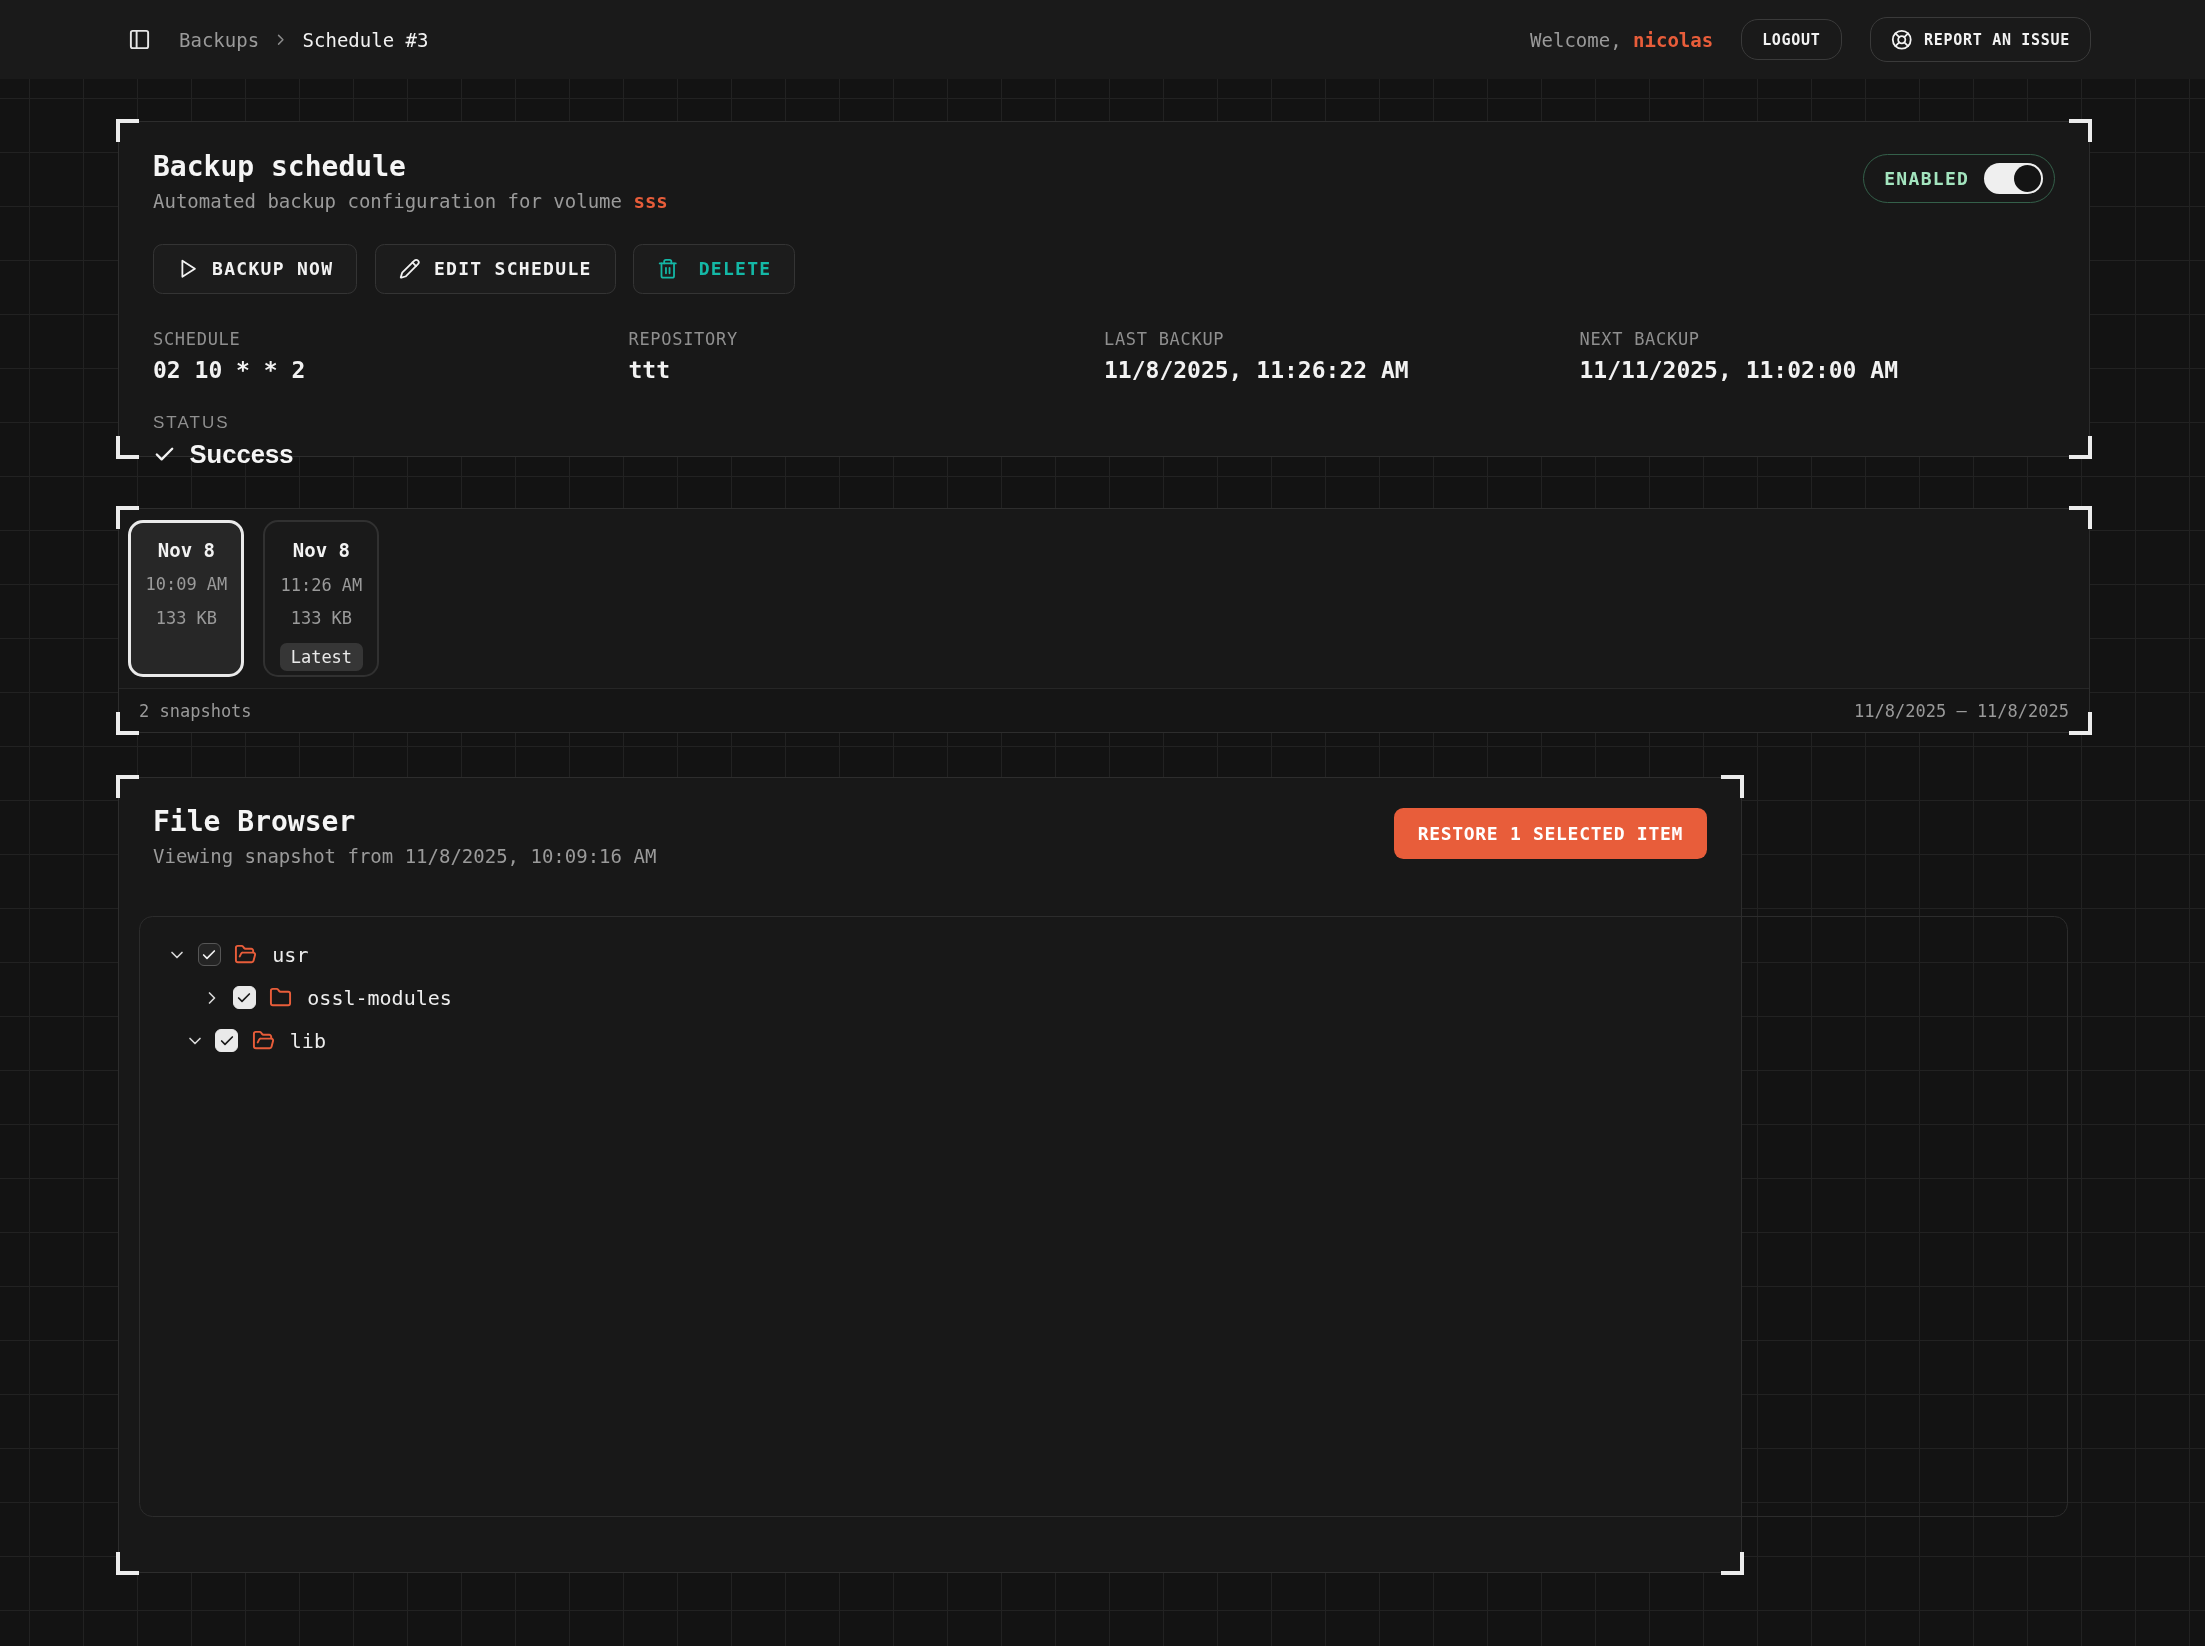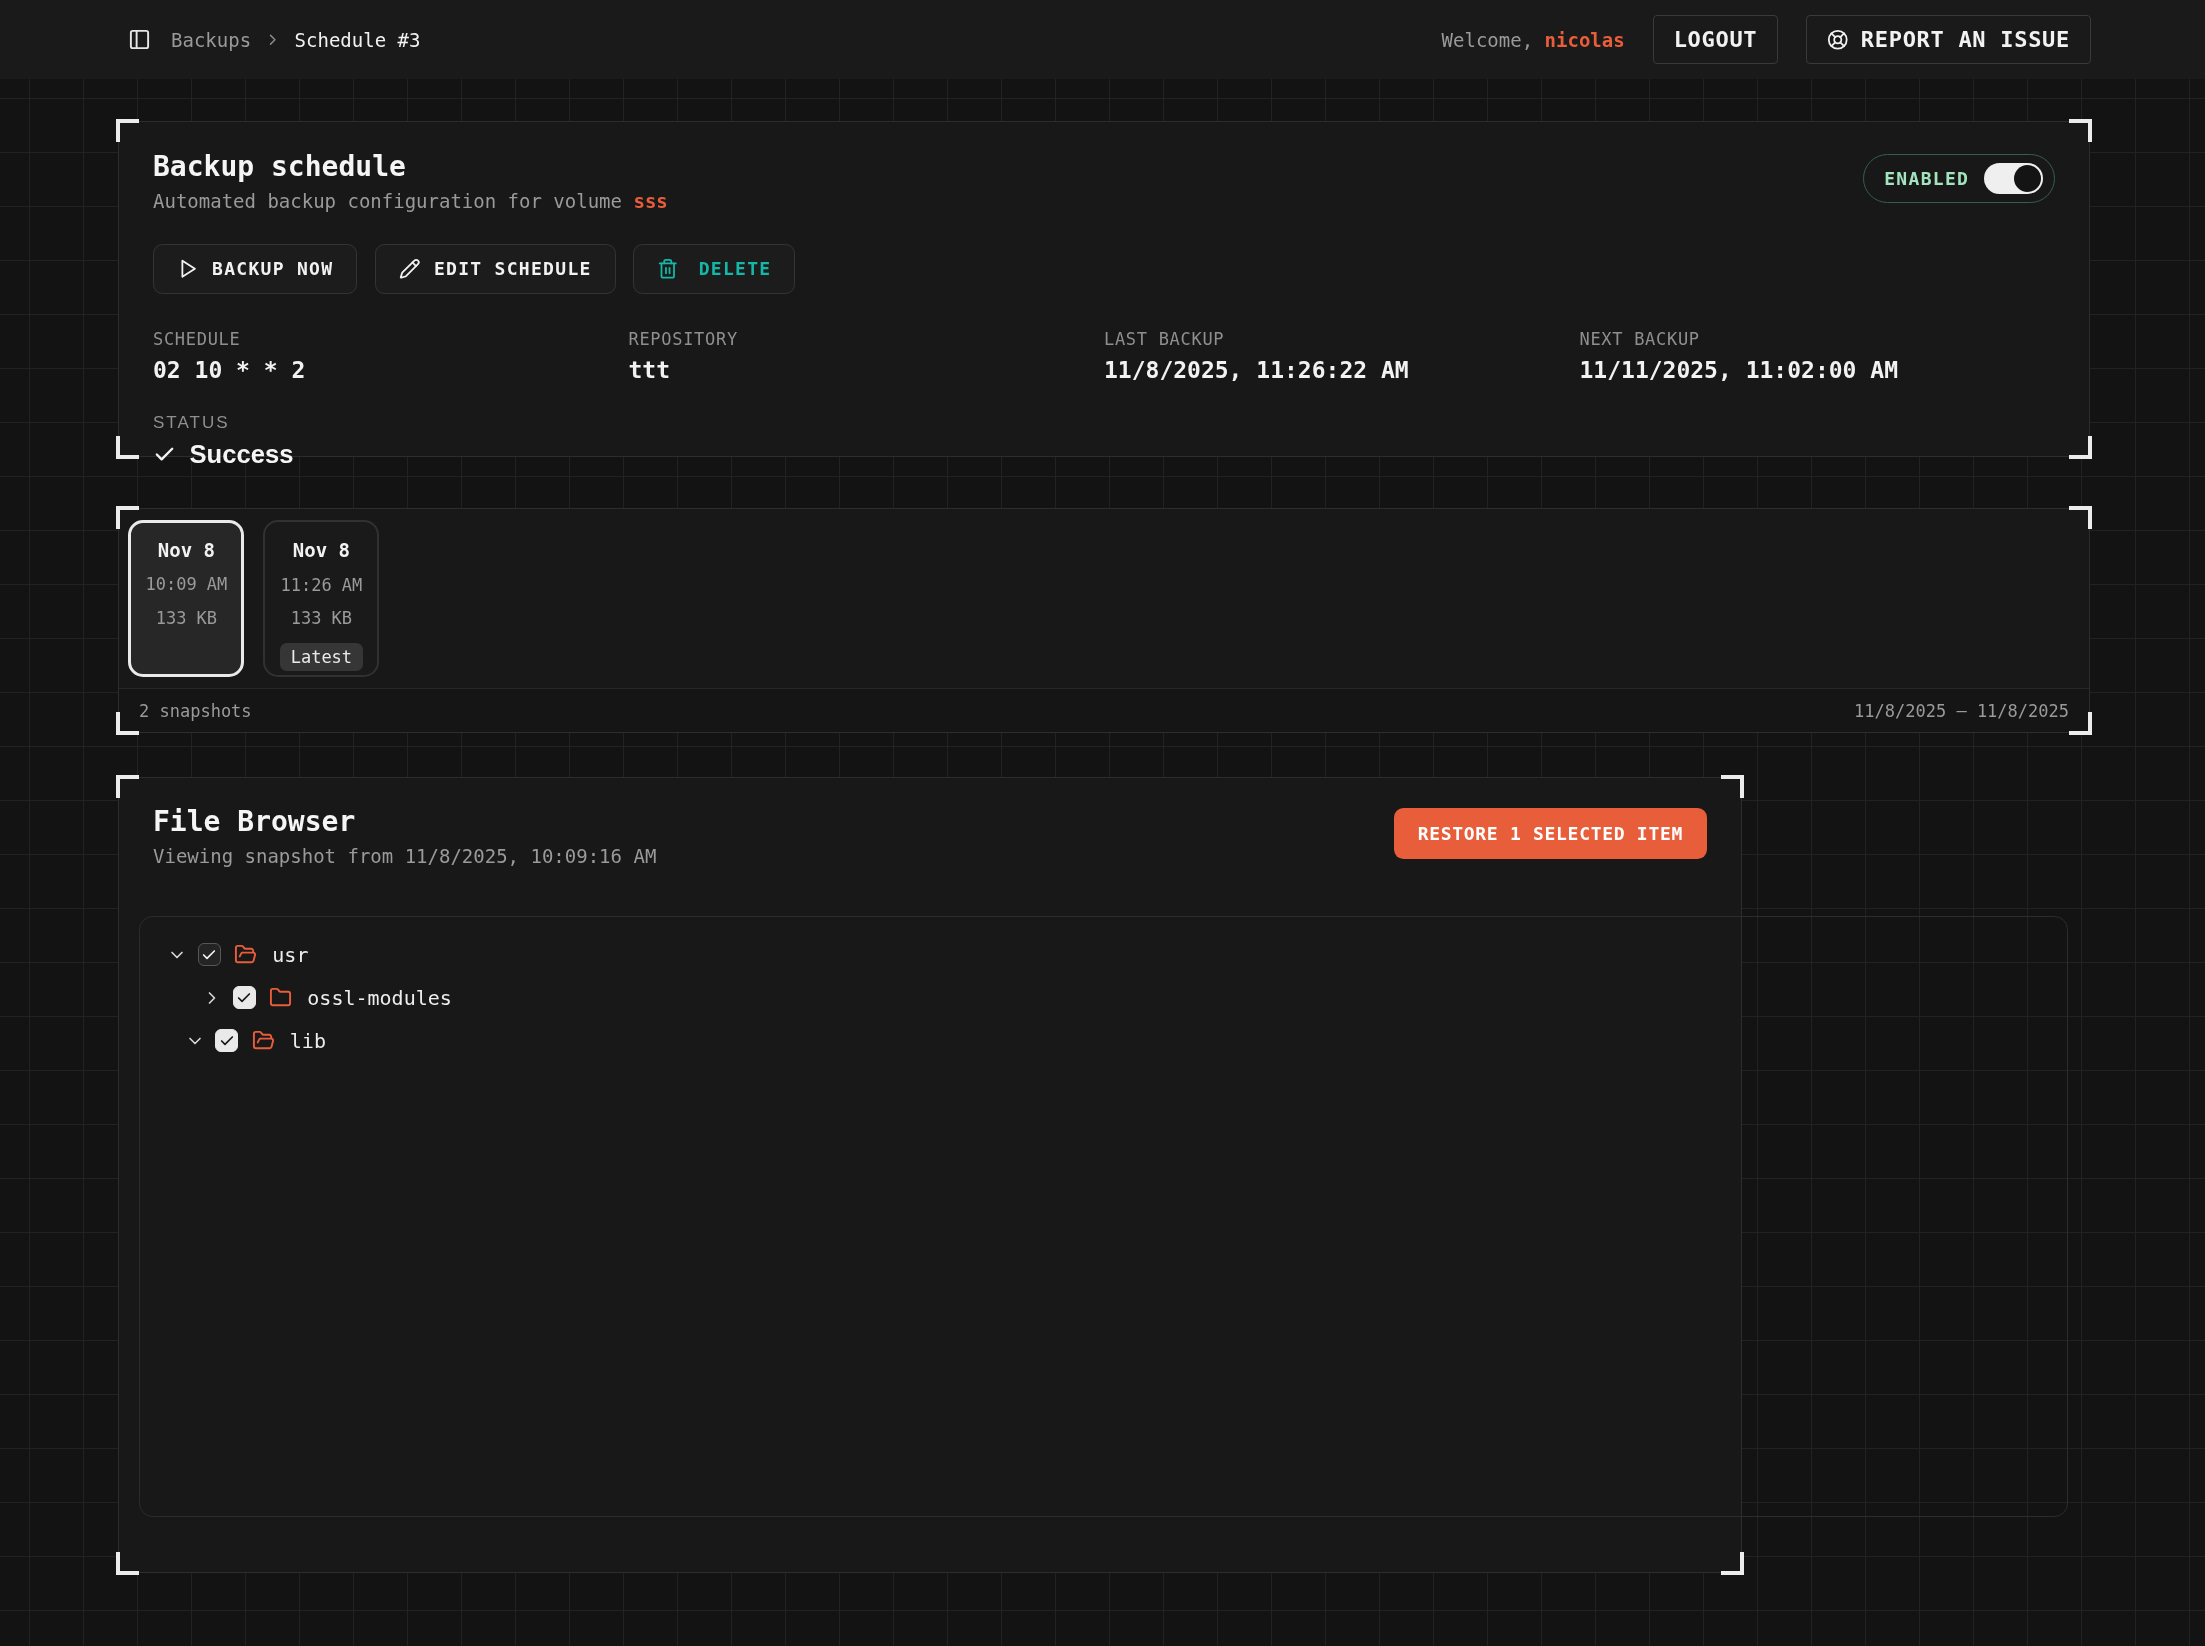--- a/index.html
+++ b/index.html
@@ -20,30 +20,30 @@
     background-position:29px 19px;
   }
 
   
   .topbar {
     position:absolute; left:0; top:0; width:2205px; height:79px;
     background:#1a1a1a; display:flex; align-items:center;
     padding:0 114px 0 128px; z-index:10;
   }
   .topbar .icon-btn { width:23px; height:23px; color:#e6e6e6; cursor:pointer; background:none; border:none; display:flex; align-items:center; }
-  .crumbs { display:flex; align-items:center; gap:13px; margin-left:20px; font-size:19px; }
+  .crumbs { display:flex; align-items:center; gap:13px; margin-left:28px; font-size:19px; }
   .crumb-section { color:#9a9a9a; }
   .crumb-sep { width:17.5px; height:17.5px; color:#8a8a8a; display:flex; }
   .crumb-page { color:#f2f2f2; font-weight:500; }
   .topbar-right { margin-left:auto; display:flex; align-items:center; gap:28px; }
   .welcome { font-size:19px; color:#9a9a9a; }
   .welcome .uname { color:#e85d3a; font-weight:bold; }
   .tb-btn {
-    background:transparent; border:1.3px solid #3a3a3a; border-radius:4px;
-    color:#f2f2f2; font-family:inherit; font-weight:bold; font-size:22px;
+    background:transparent; border:1.3px solid #3a3a3a; border-radius:17px;
+    color:#f2f2f2; font-family:inherit; font-weight:bold; font-size:15px;
     letter-spacing:0.7px; padding:10.8px 20px; display:flex; align-items:center; gap:12px; cursor:pointer;
   }
   .tb-btn svg { width:21.5px; height:21.5px; }
 
   
   .card {
     position:absolute; background:#181818; border:1.3px solid #2d2d2d; border-radius:3.4px; z-index:2;
   }
   .corner { position:absolute; width:23px; height:23px; border:0 solid #ececec; z-index:6; }
   .corner.tl { top:-3.4px; left:-3.4px; border-top-width:4px; border-left-width:4px; }

